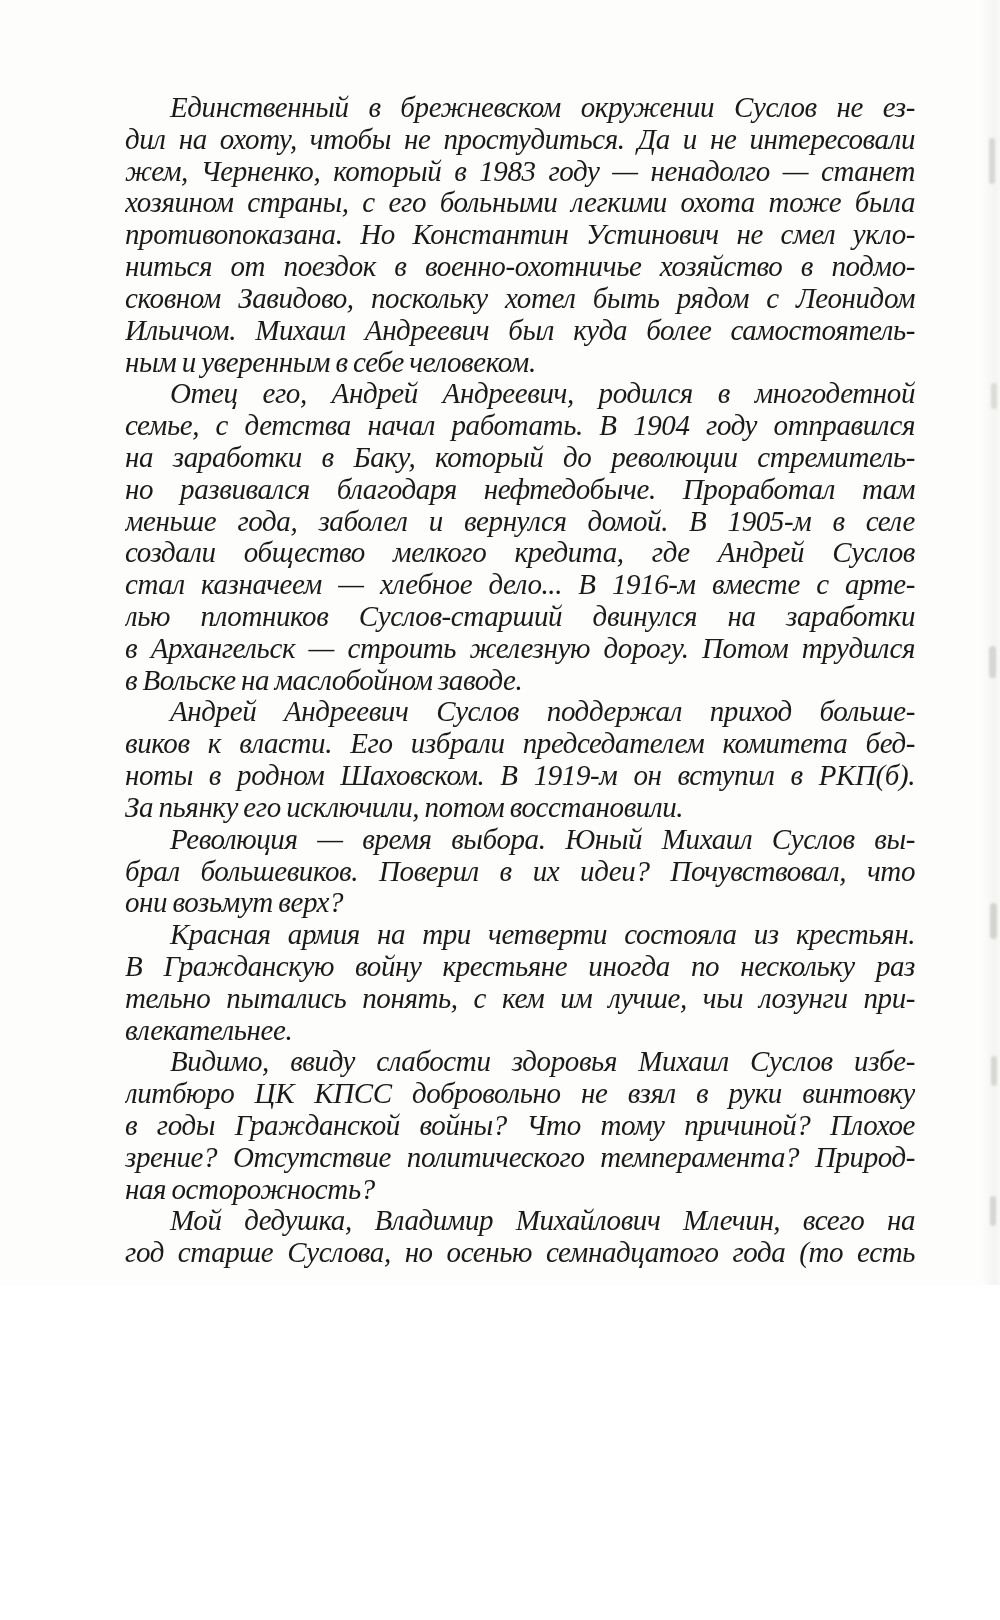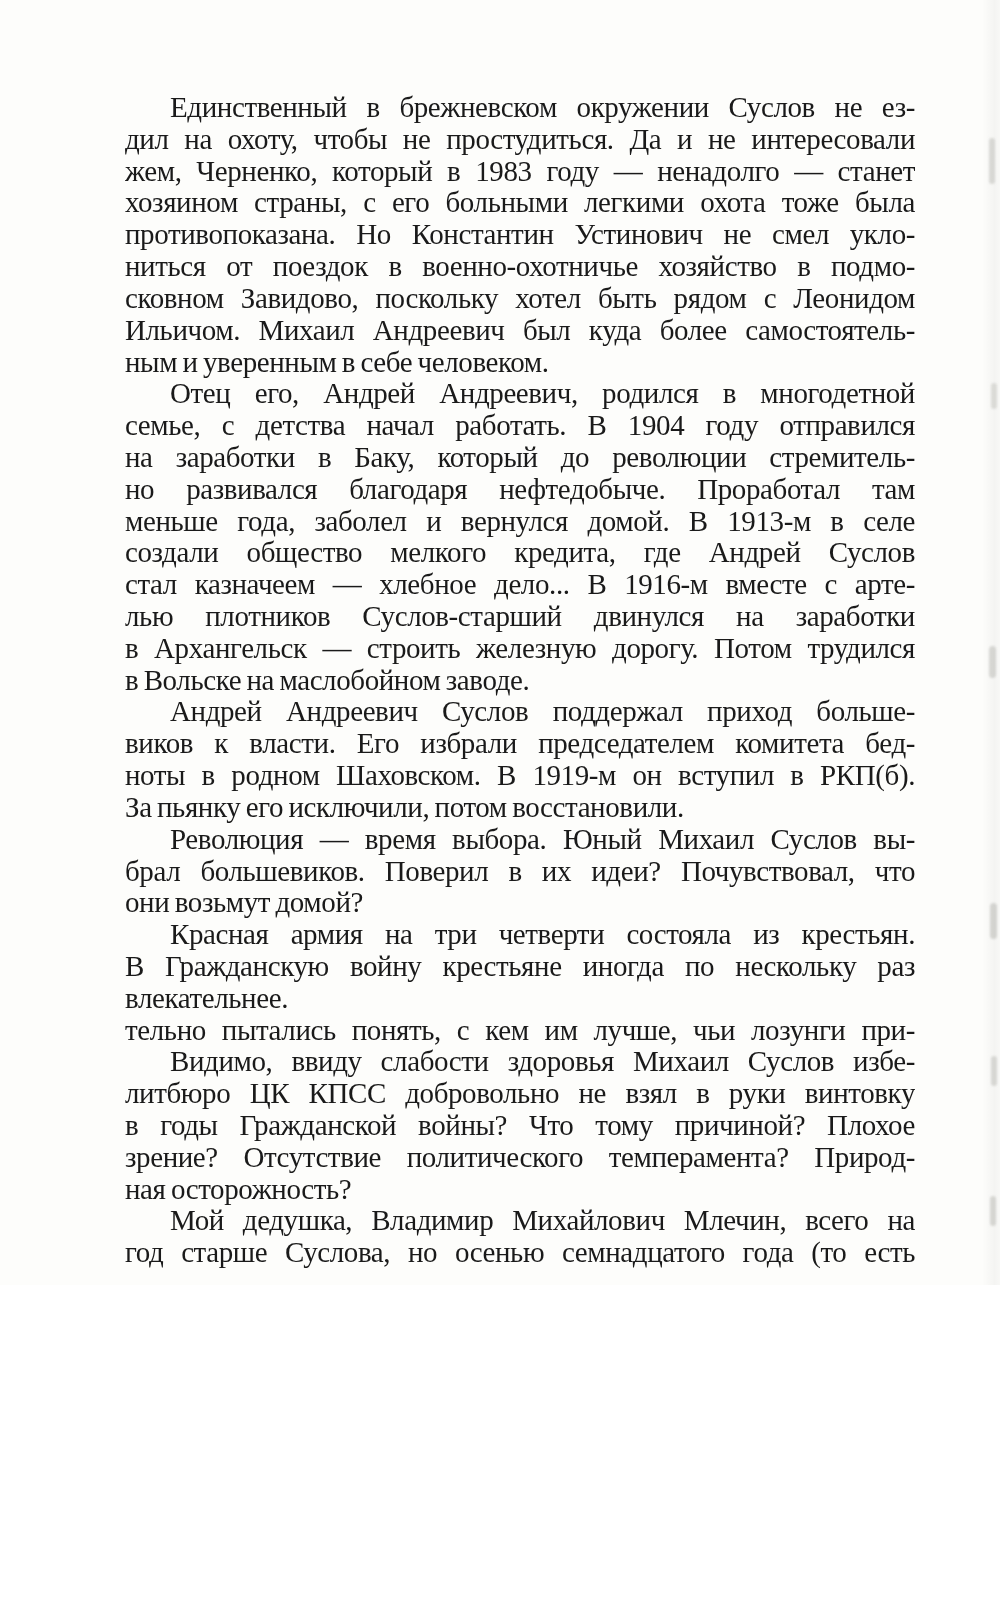--- a/index.html
+++ b/index.html
@@ -4,20 +4,21 @@
 <style>
   html, body { margin: 0; padding: 0; background: #ffffff; }
   .page {
     position: relative;
     width: 1000px;
     height: 1285px;
     background: #fdfdfb;
     overflow: hidden;
     font-family: "Liberation Serif", "DejaVu Serif", serif;
     color: #1a1a1a;
+    font-style: italic;
   }
   
   .page::after {
     content: "";
     position: absolute;
     top: 0; right: 0;
     width: 18px; height: 100%;
     background: linear-gradient(to right, rgba(0,0,0,0) 0%, rgba(0,0,0,0.035) 70%, rgba(0,0,0,0.02) 100%);
     pointer-events: none;
   }
@@ -73,43 +74,43 @@
         <div class="line">ниться от поездок в военно-охотничье хозяйство в подмо-</div>
         <div class="line">сковном Завидово, поскольку хотел быть рядом с Леонидом</div>
         <div class="line">Ильичом. Михаил Андреевич был куда более самостоятель-</div>
         <div class="line last">ным и уверенным в себе человеком.</div>
       </div>
       <div class="para">
         <div class="line first">Отец его, Андрей Андреевич, родился в многодетной</div>
         <div class="line">семье, с детства начал работать. В 1904 году отправился</div>
         <div class="line">на заработки в Баку, который до революции стремитель-</div>
         <div class="line">но развивался благодаря нефтедобыче. Проработал там</div>
-        <div class="line">меньше года, заболел и вернулся домой. В 1913-м в селе</div>
+        <div class="line">меньше года, заболел и вернулся домой. В 1905-м в селе</div>
         <div class="line">создали общество мелкого кредита, где Андрей Суслов</div>
         <div class="line">стал казначеем — хлебное дело... В 1916-м вместе с арте-</div>
         <div class="line">лью плотников Суслов-старший двинулся на заработки</div>
         <div class="line">в Архангельск — строить железную дорогу. Потом трудился</div>
         <div class="line last">в Вольске на маслобойном заводе.</div>
       </div>
       <div class="para">
         <div class="line first">Андрей Андреевич Суслов поддержал приход больше-</div>
         <div class="line">виков к власти. Его избрали председателем комитета бед-</div>
         <div class="line">ноты в родном Шаховском. В 1919-м он вступил в РКП(б).</div>
         <div class="line last">За пьянку его исключили, потом восстановили.</div>
       </div>
       <div class="para">
         <div class="line first">Революция — время выбора. Юный Михаил Суслов вы-</div>
         <div class="line">брал большевиков. Поверил в их идеи? Почувствовал, что</div>
-        <div class="line last">они возьмут домой?</div>
+        <div class="line last">они возьмут верх?</div>
       </div>
       <div class="para">
         <div class="line first">Красная армия на три четверти состояла из крестьян.</div>
         <div class="line">В Гражданскую войну крестьяне иногда по нескольку раз</div>
+        <div class="line">тельно пытались понять, с кем им лучше, чьи лозунги при-</div>
         <div class="line last">влекательнее.</div>
-        <div class="line">тельно пытались понять, с кем им лучше, чьи лозунги при-</div>
       </div>
       <div class="para">
         <div class="line first">Видимо, ввиду слабости здоровья Михаил Суслов избе-</div>
         <div class="line">литбюро ЦК КПСС добровольно не взял в руки винтовку</div>
         <div class="line">в годы Гражданской войны? Что тому причиной? Плохое</div>
         <div class="line">зрение? Отсутствие политического темперамента? Природ-</div>
         <div class="line last">ная осторожность?</div>
       </div>
       <div class="para">
         <div class="line first">Мой дедушка, Владимир Михайлович Млечин, всего на</div>

